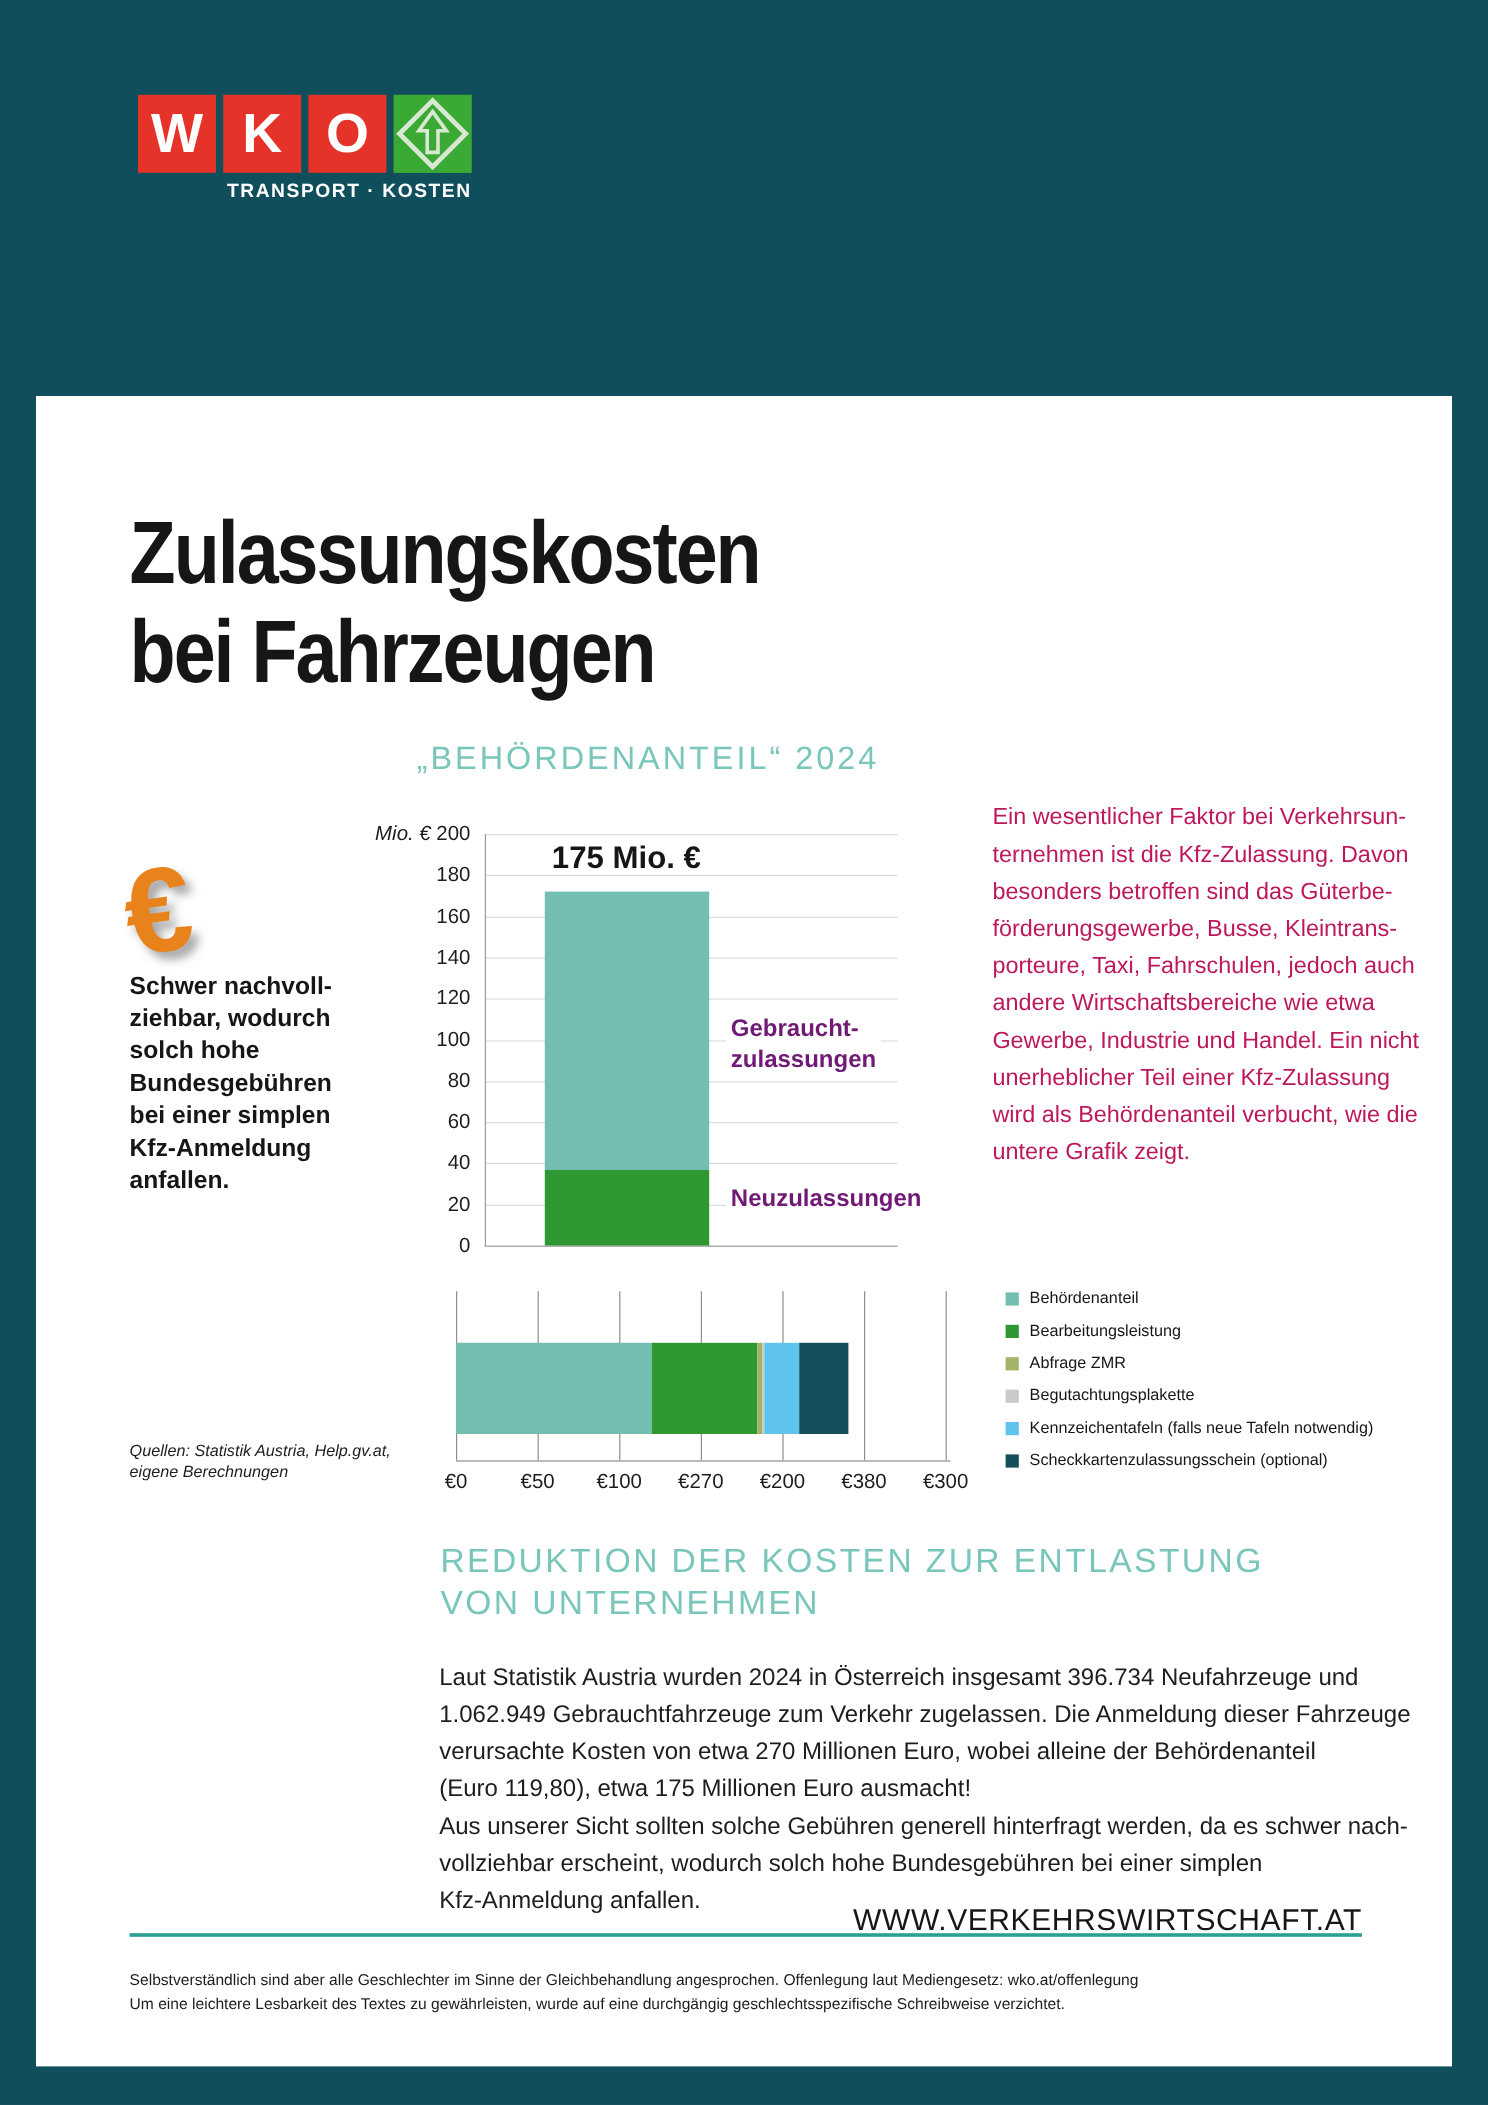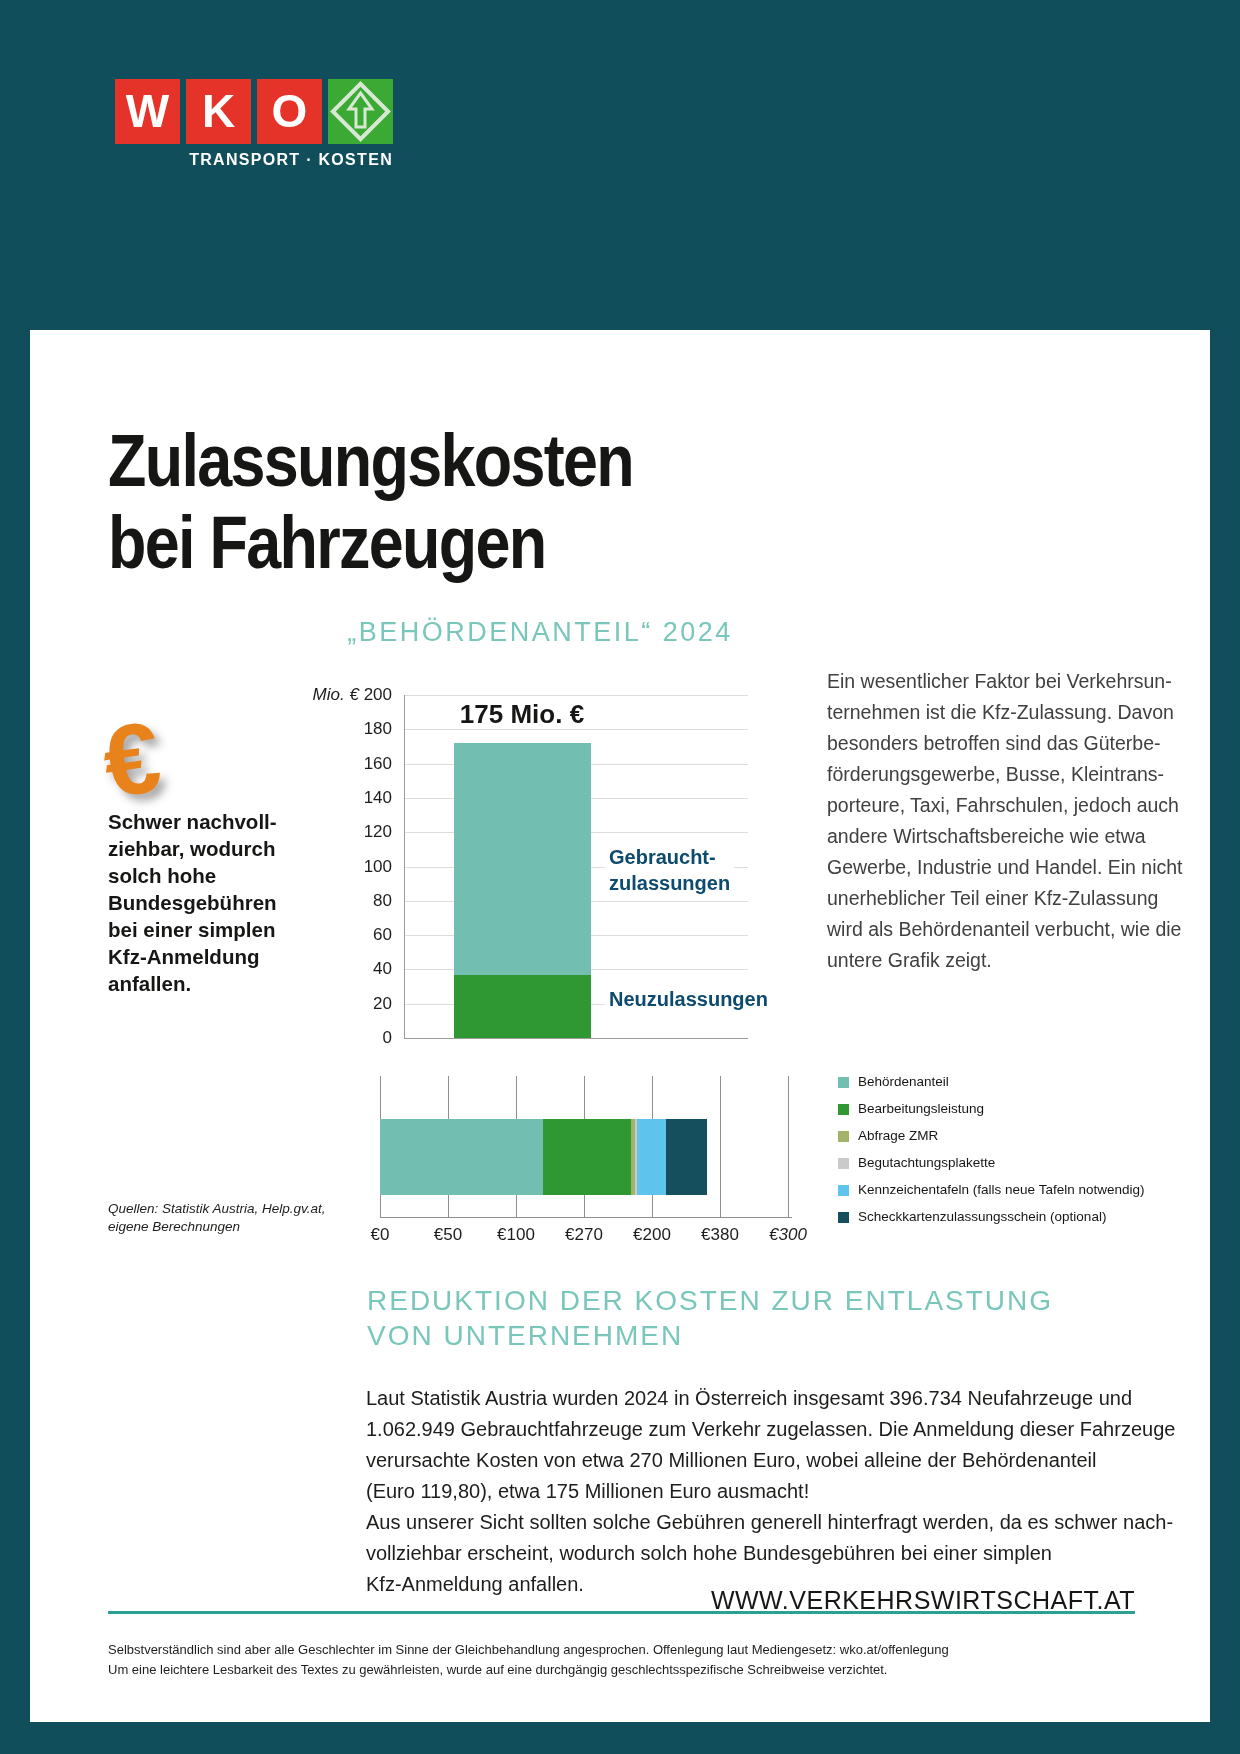--- a/index.html
+++ b/index.html
@@ -32,23 +32,23 @@
   .c1-yaxis{position:absolute;left:240px;top:365px;width:122px;height:343px;}
   .ytick{position:absolute;right:0;font-size:17px;color:#1d1d1b;white-space:nowrap;}
   .ytick .unit{font-style:italic;}
   .c1-plot{position:absolute;left:374px;top:365px;width:343px;height:343px;
            border-left:1px solid #9b9b9b;border-bottom:1px solid #9b9b9b;}
   .gridline-h{position:absolute;left:0;right:0;height:1px;background:#dcdcdc;}
   .c1-bar{position:absolute;left:49px;bottom:0;width:137px;height:100%;}
   .vseg{position:absolute;left:0;width:100%;}
   .c1-total{position:absolute;left:117px;top:4px;transform:translateX(-50%);font-size:26px;
             font-weight:bold;color:#161615;white-space:nowrap;}
-  .c1-label{position:absolute;left:200px;font-size:20px;font-weight:bold;color:#0c4a6e;
+  .c1-label{position:absolute;left:200px;font-size:20px;font-weight:bold;color:#701a75;
             line-height:26px;white-space:pre-line;background:#fff;padding:1px 4px;}
-  .intro{position:absolute;left:797px;top:336px;width:383px;font-size:19.5px;color:#404040;
+  .intro{position:absolute;left:797px;top:336px;width:383px;font-size:19.5px;color:#be185d;
          line-height:31px;white-space:pre-line;}
 
   
   .c2-plot{position:absolute;left:350px;top:746px;width:412px;height:141px;
            border-bottom:1px solid #8f8f8f;}
   .vtick-line{position:absolute;top:0;bottom:0;width:1px;background:#8f8f8f;}
   .c2-bar{position:absolute;left:0;top:43px;height:76px;}
   .hseg{position:absolute;top:0;height:100%;}
   .xtick{position:absolute;top:149px;transform:translateX(-50%);font-size:17px;color:#1d1d1b;white-space:nowrap;}
 
@@ -166,21 +166,21 @@
           <div class="hseg" title="Begutachtungsplakette" style="left: 255.408px; width: 2.04px; background: rgb(202, 202, 202);"></div>
           <div class="hseg" title="Kennzeichentafeln (falls neue Tafeln notwendig)" style="left: 257.448px; width: 28.56px; background: rgb(94, 196, 238);"></div>
           <div class="hseg" title="Scheckkartenzulassungsschein (optional)" style="left: 286.008px; width: 40.528px; background: rgb(21, 79, 94);"></div>
         </div>
     <div class="xtick" style="left: 0px;">€0</div>
         <div class="xtick" style="left: 68px;">€50</div>
         <div class="xtick" style="left: 136px;">€100</div>
         <div class="xtick" style="left: 204px;">€270</div>
         <div class="xtick" style="left: 272px;">€200</div>
         <div class="xtick" style="left: 340px;">€380</div>
-        <div class="xtick" style="left: 408px; font-style: italic;">€300</div>
+        <div class="xtick" style="left: 408px;">€300</div>
       </div>
     <div class="legend">
         <div class="legend-item">
           <div class="legend-swatch" style="background: rgb(114, 191, 177);"></div>
           <span class="legend-label">Behördenanteil</span>
         </div>
         <div class="legend-item">
           <div class="legend-swatch" style="background: rgb(47, 152, 51);"></div>
           <span class="legend-label">Bearbeitungsleistung</span>
         </div>

